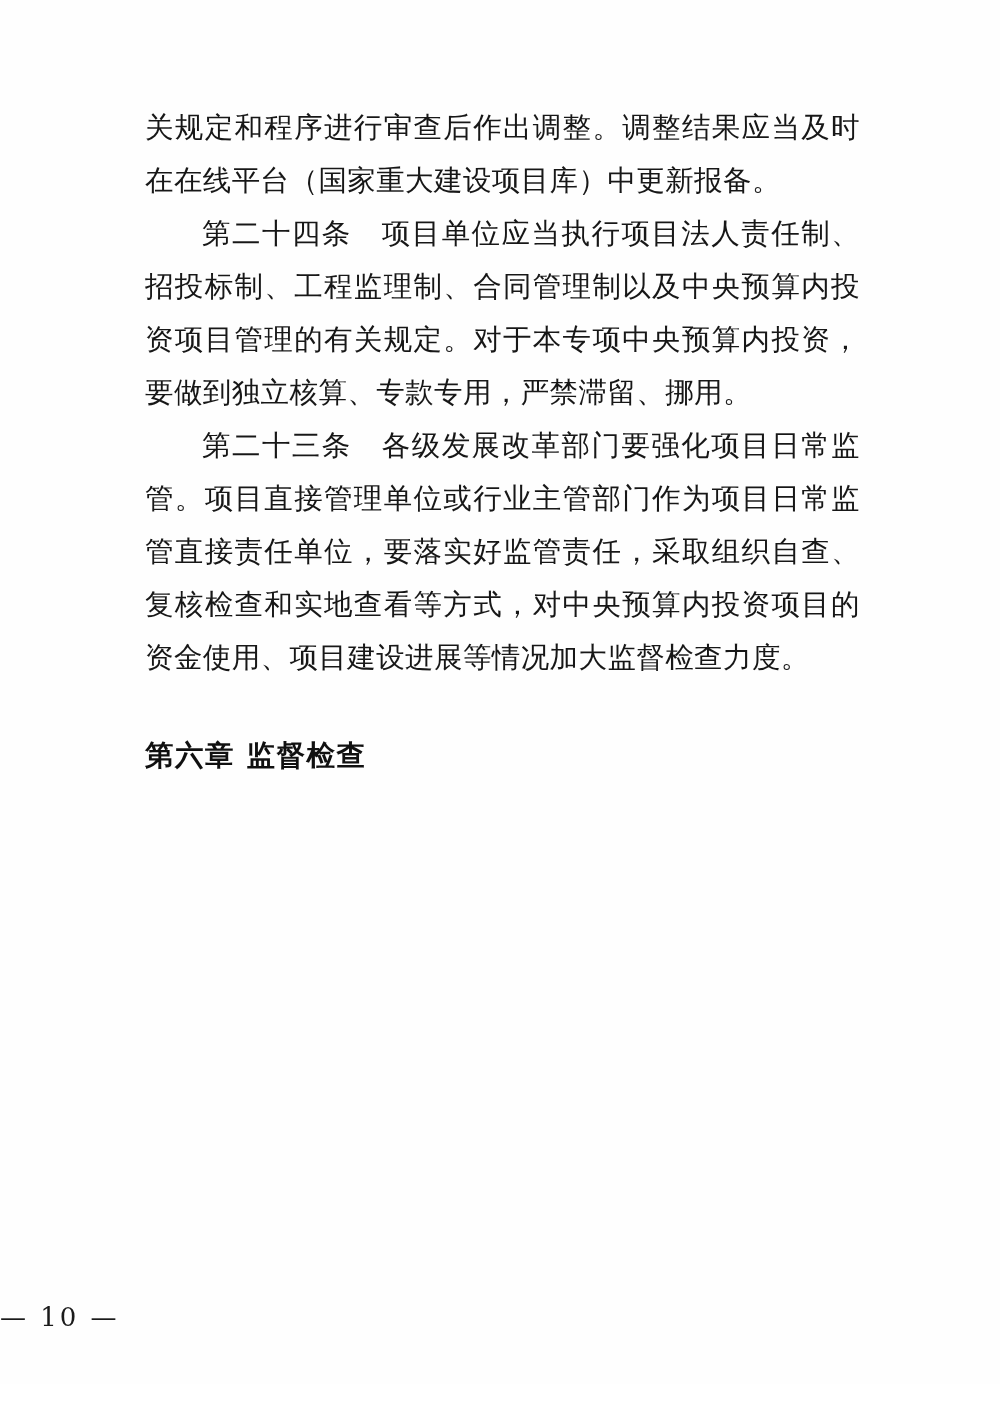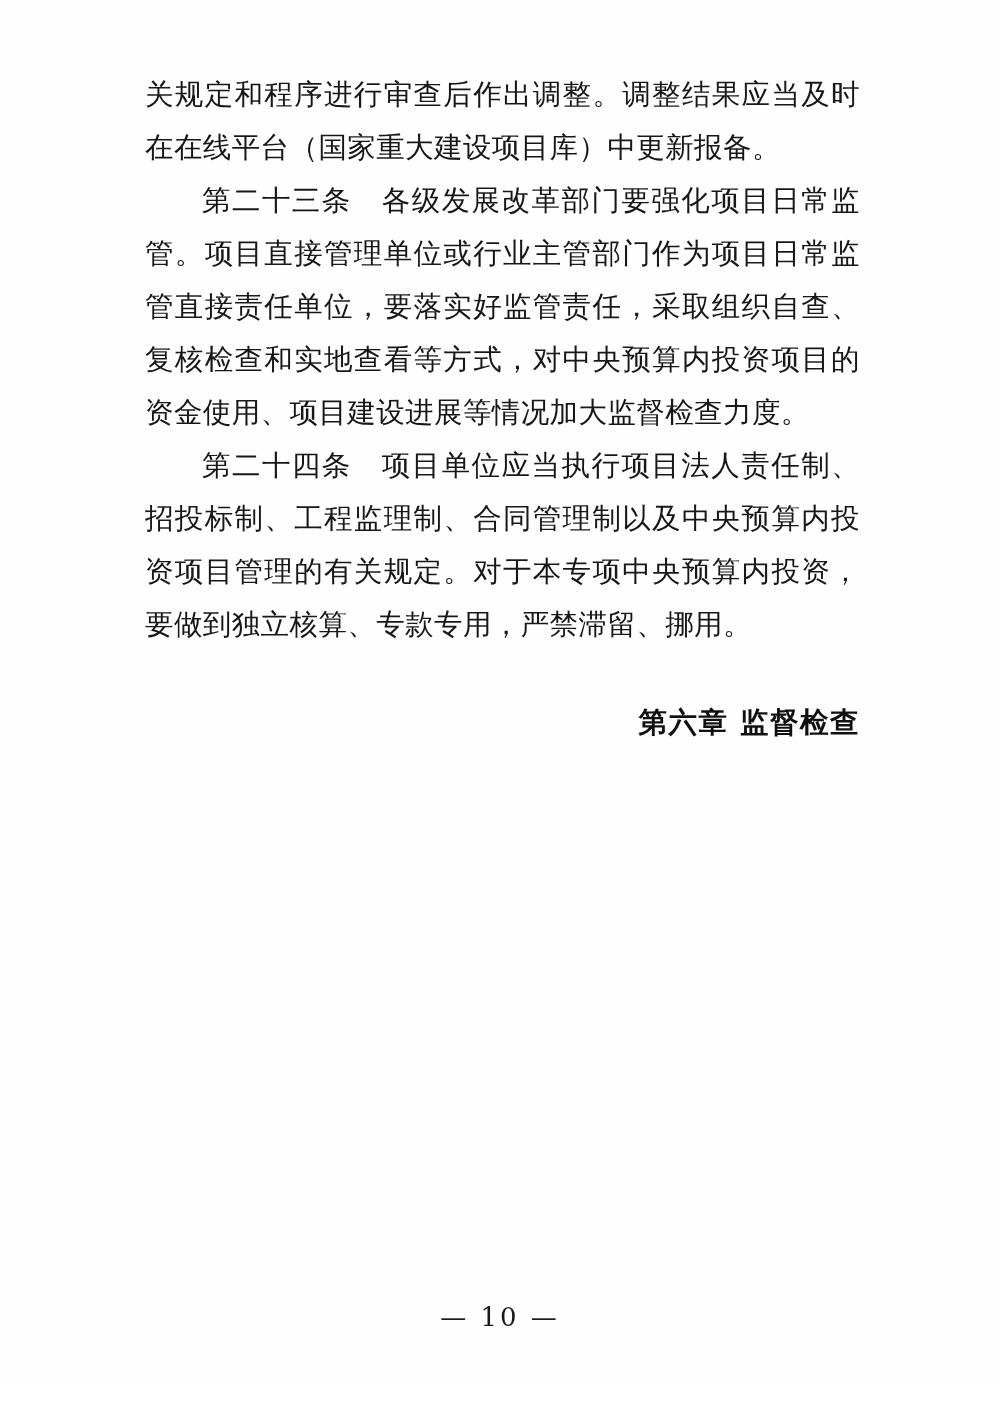--- a/index.html
+++ b/index.html
@@ -14,21 +14,21 @@
     font-family: "DejaVu Serif", "Liberation Serif", serif;
     color: #1a1a1a;
   }
   .page {
     position: absolute;
     left: 0;
     top: 0;
     width: 1000px;
     height: 1384px;
     box-sizing: border-box;
-    padding: 68px 140px 60px 145px;
+    padding: 101px 140px 60px 145px;
     background: #fefefe;
   }
   .doc-body {
     width: 715px;
   }
   p.para {
     margin: 0 0 0 0;
     font-size: 28.5px;
     line-height: 53px;
     text-align: justify;
@@ -38,50 +38,50 @@
     font-family: "DejaVu Serif", "Liberation Serif", serif;
   }
   p.indent {
     text-indent: 57px;
   }
   .chapter-heading {
     margin: 46px 0 0 0;
     font-size: 28.5px;
     line-height: 50px;
     font-weight: bold;
-    text-align: right;
+    text-align: left;
     letter-spacing: 1.5px;
     color: #101010;
   }
   .chapter-spacer {
     height: 44px;
   }
   .page-number {
     position: absolute;
     left: 0;
     right: 0;
     bottom: 52px;
-    text-align: center;
+    text-align: left;
     font-size: 26px;
     letter-spacing: 3px;
     color: #1a1a1a;
     font-family: "DejaVu Serif", "Liberation Serif", serif;
   }
 </style>
 </head>
 <body>
 
 <div class="page">
   <div class="doc-body">
 
     <p class="para">关规定和程序进行审查后作出调整。调整结果应当及时在在线平台（国家重大建设项目库）中更新报备。</p>
 
+    <p class="para indent">第二十四条　项目单位应当执行项目法人责任制、招投标制、工程监理制、合同管理制以及中央预算内投资项目管理的有关规定。对于本专项中央预算内投资，要做到独立核算、专款专用，严禁滞留、挪用。</p>
+
     <p class="para indent">第二十三条　各级发展改革部门要强化项目日常监管。项目直接管理单位或行业主管部门作为项目日常监管直接责任单位，要落实好监管责任，采取组织自查、复核检查和实地查看等方式，对中央预算内投资项目的资金使用、项目建设进展等情况加大监督检查力度。</p>
-
-    <p class="para indent">第二十四条　项目单位应当执行项目法人责任制、招投标制、工程监理制、合同管理制以及中央预算内投资项目管理的有关规定。对于本专项中央预算内投资，要做到独立核算、专款专用，严禁滞留、挪用。</p>
 
 
     <h2 class="chapter-heading">第六章  监督检查</h2>
 
     <div class="chapter-spacer"></div>
 
 
   </div>
 
   <div class="page-number">— 10 —</div>

